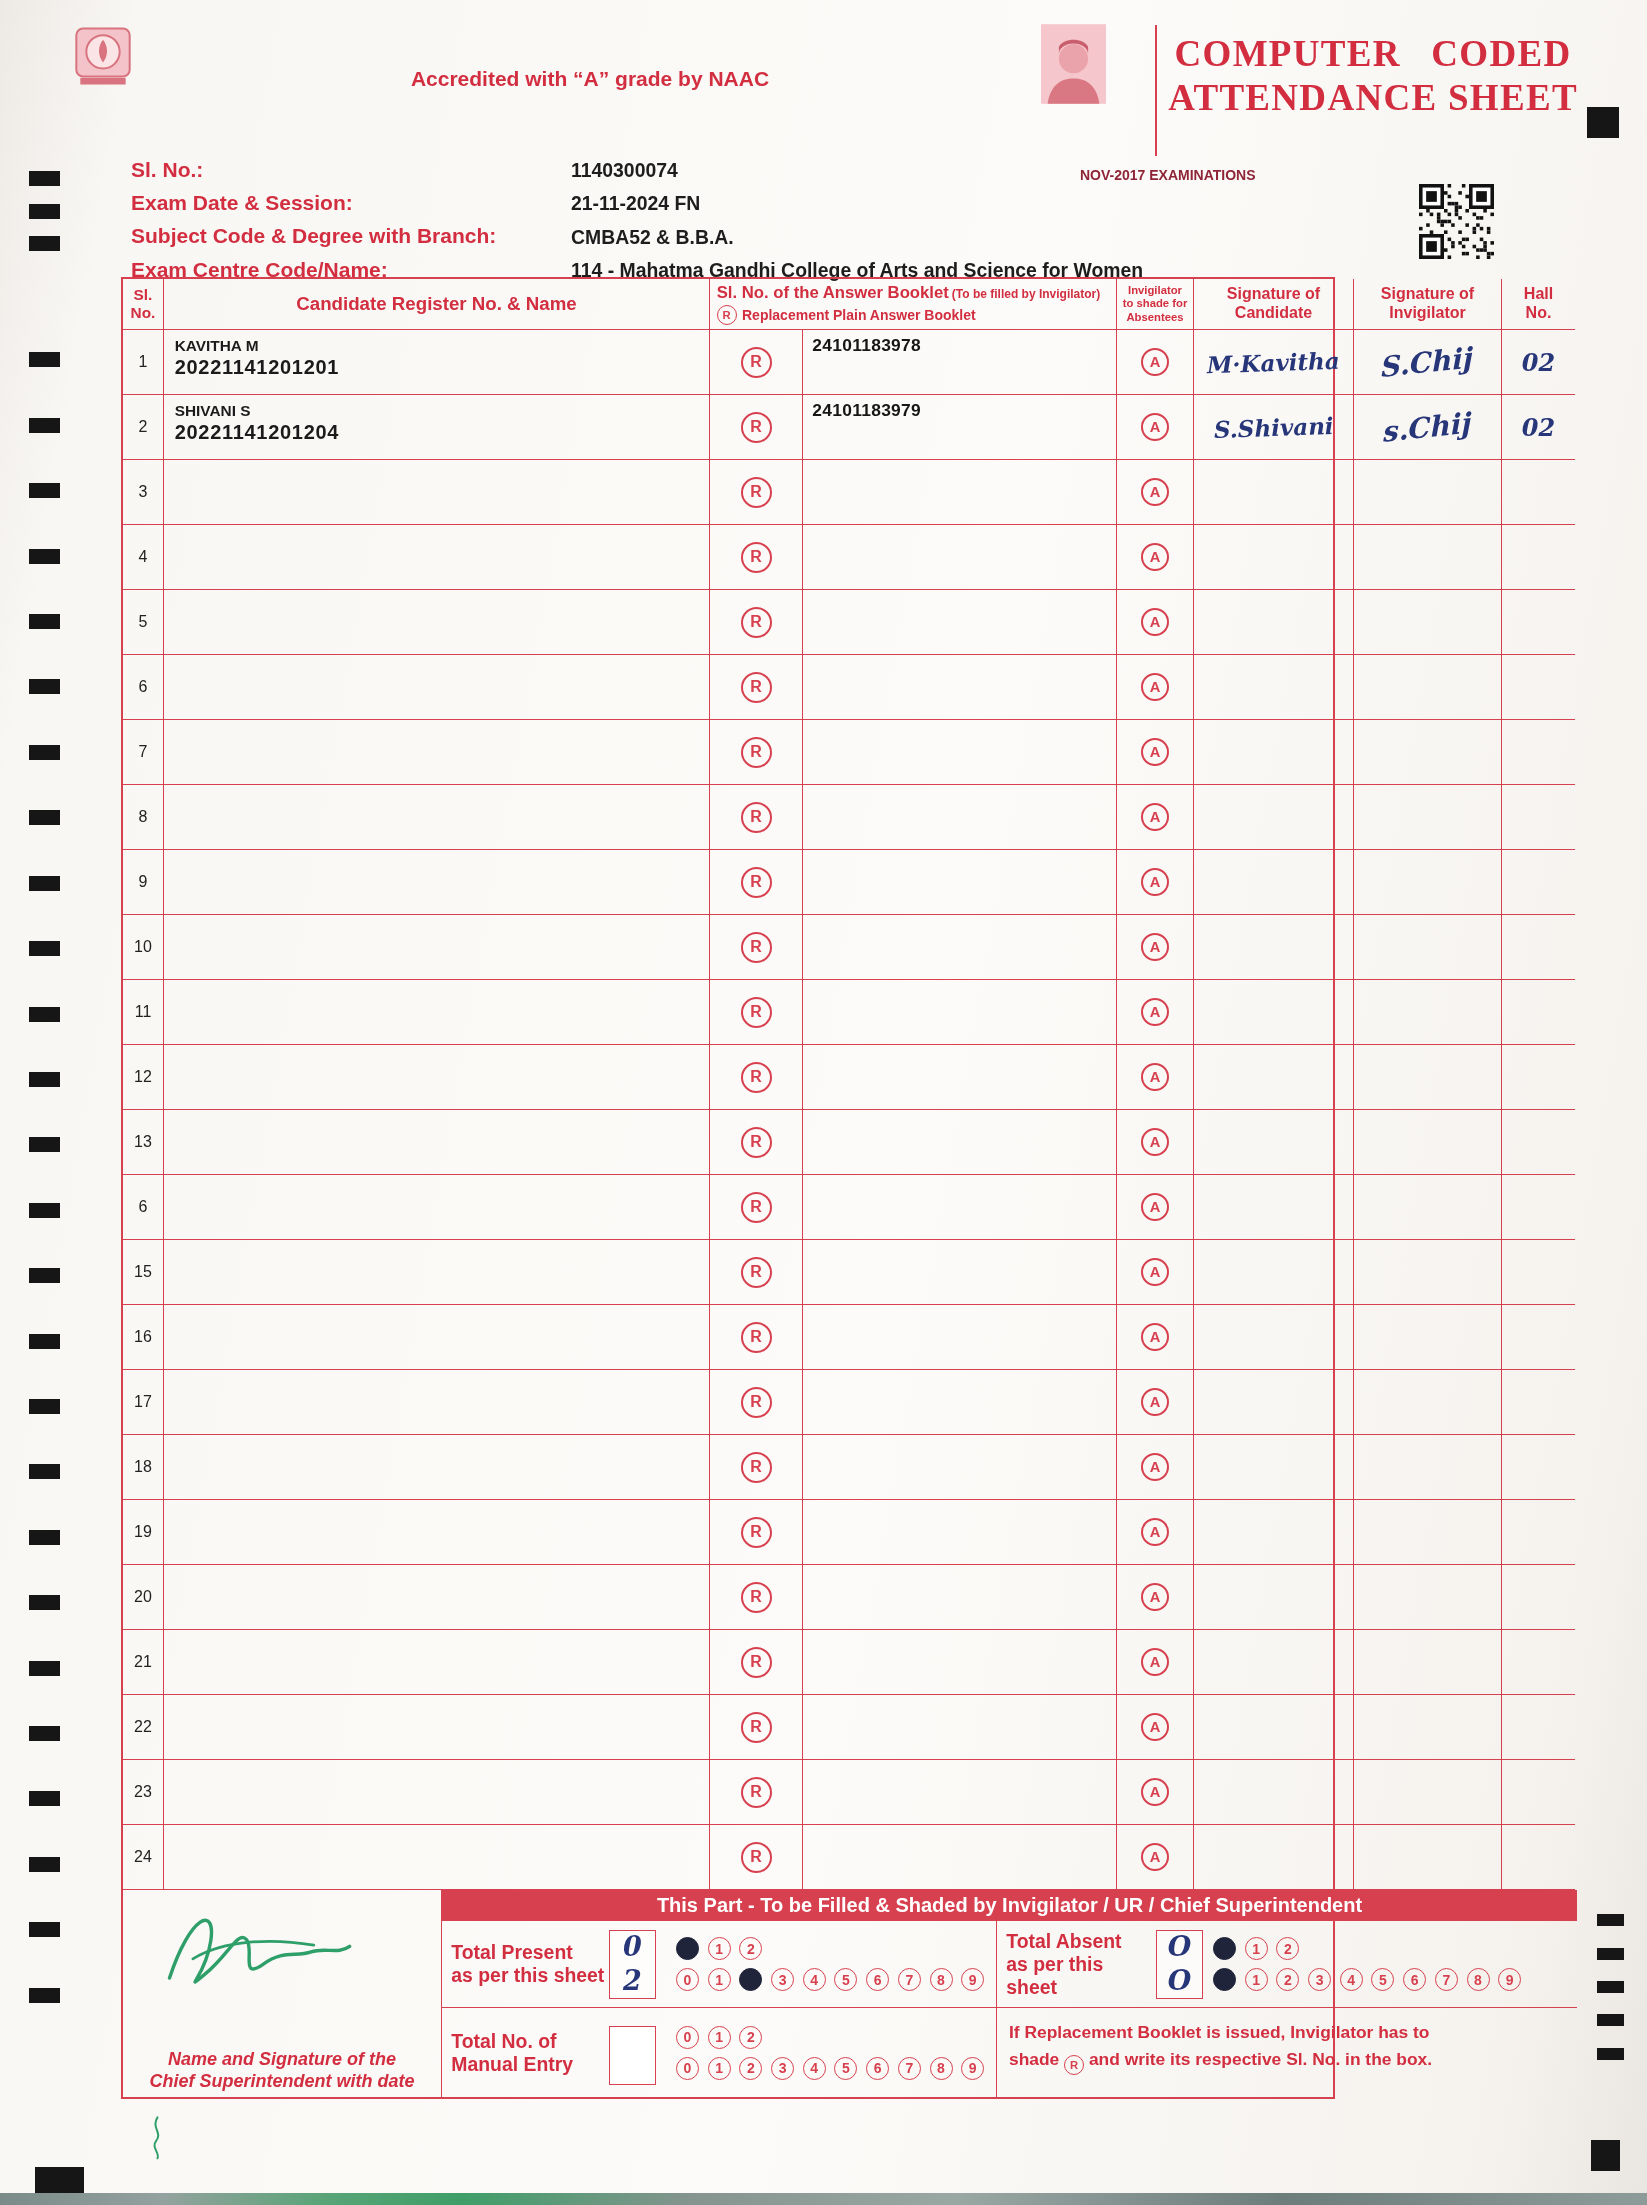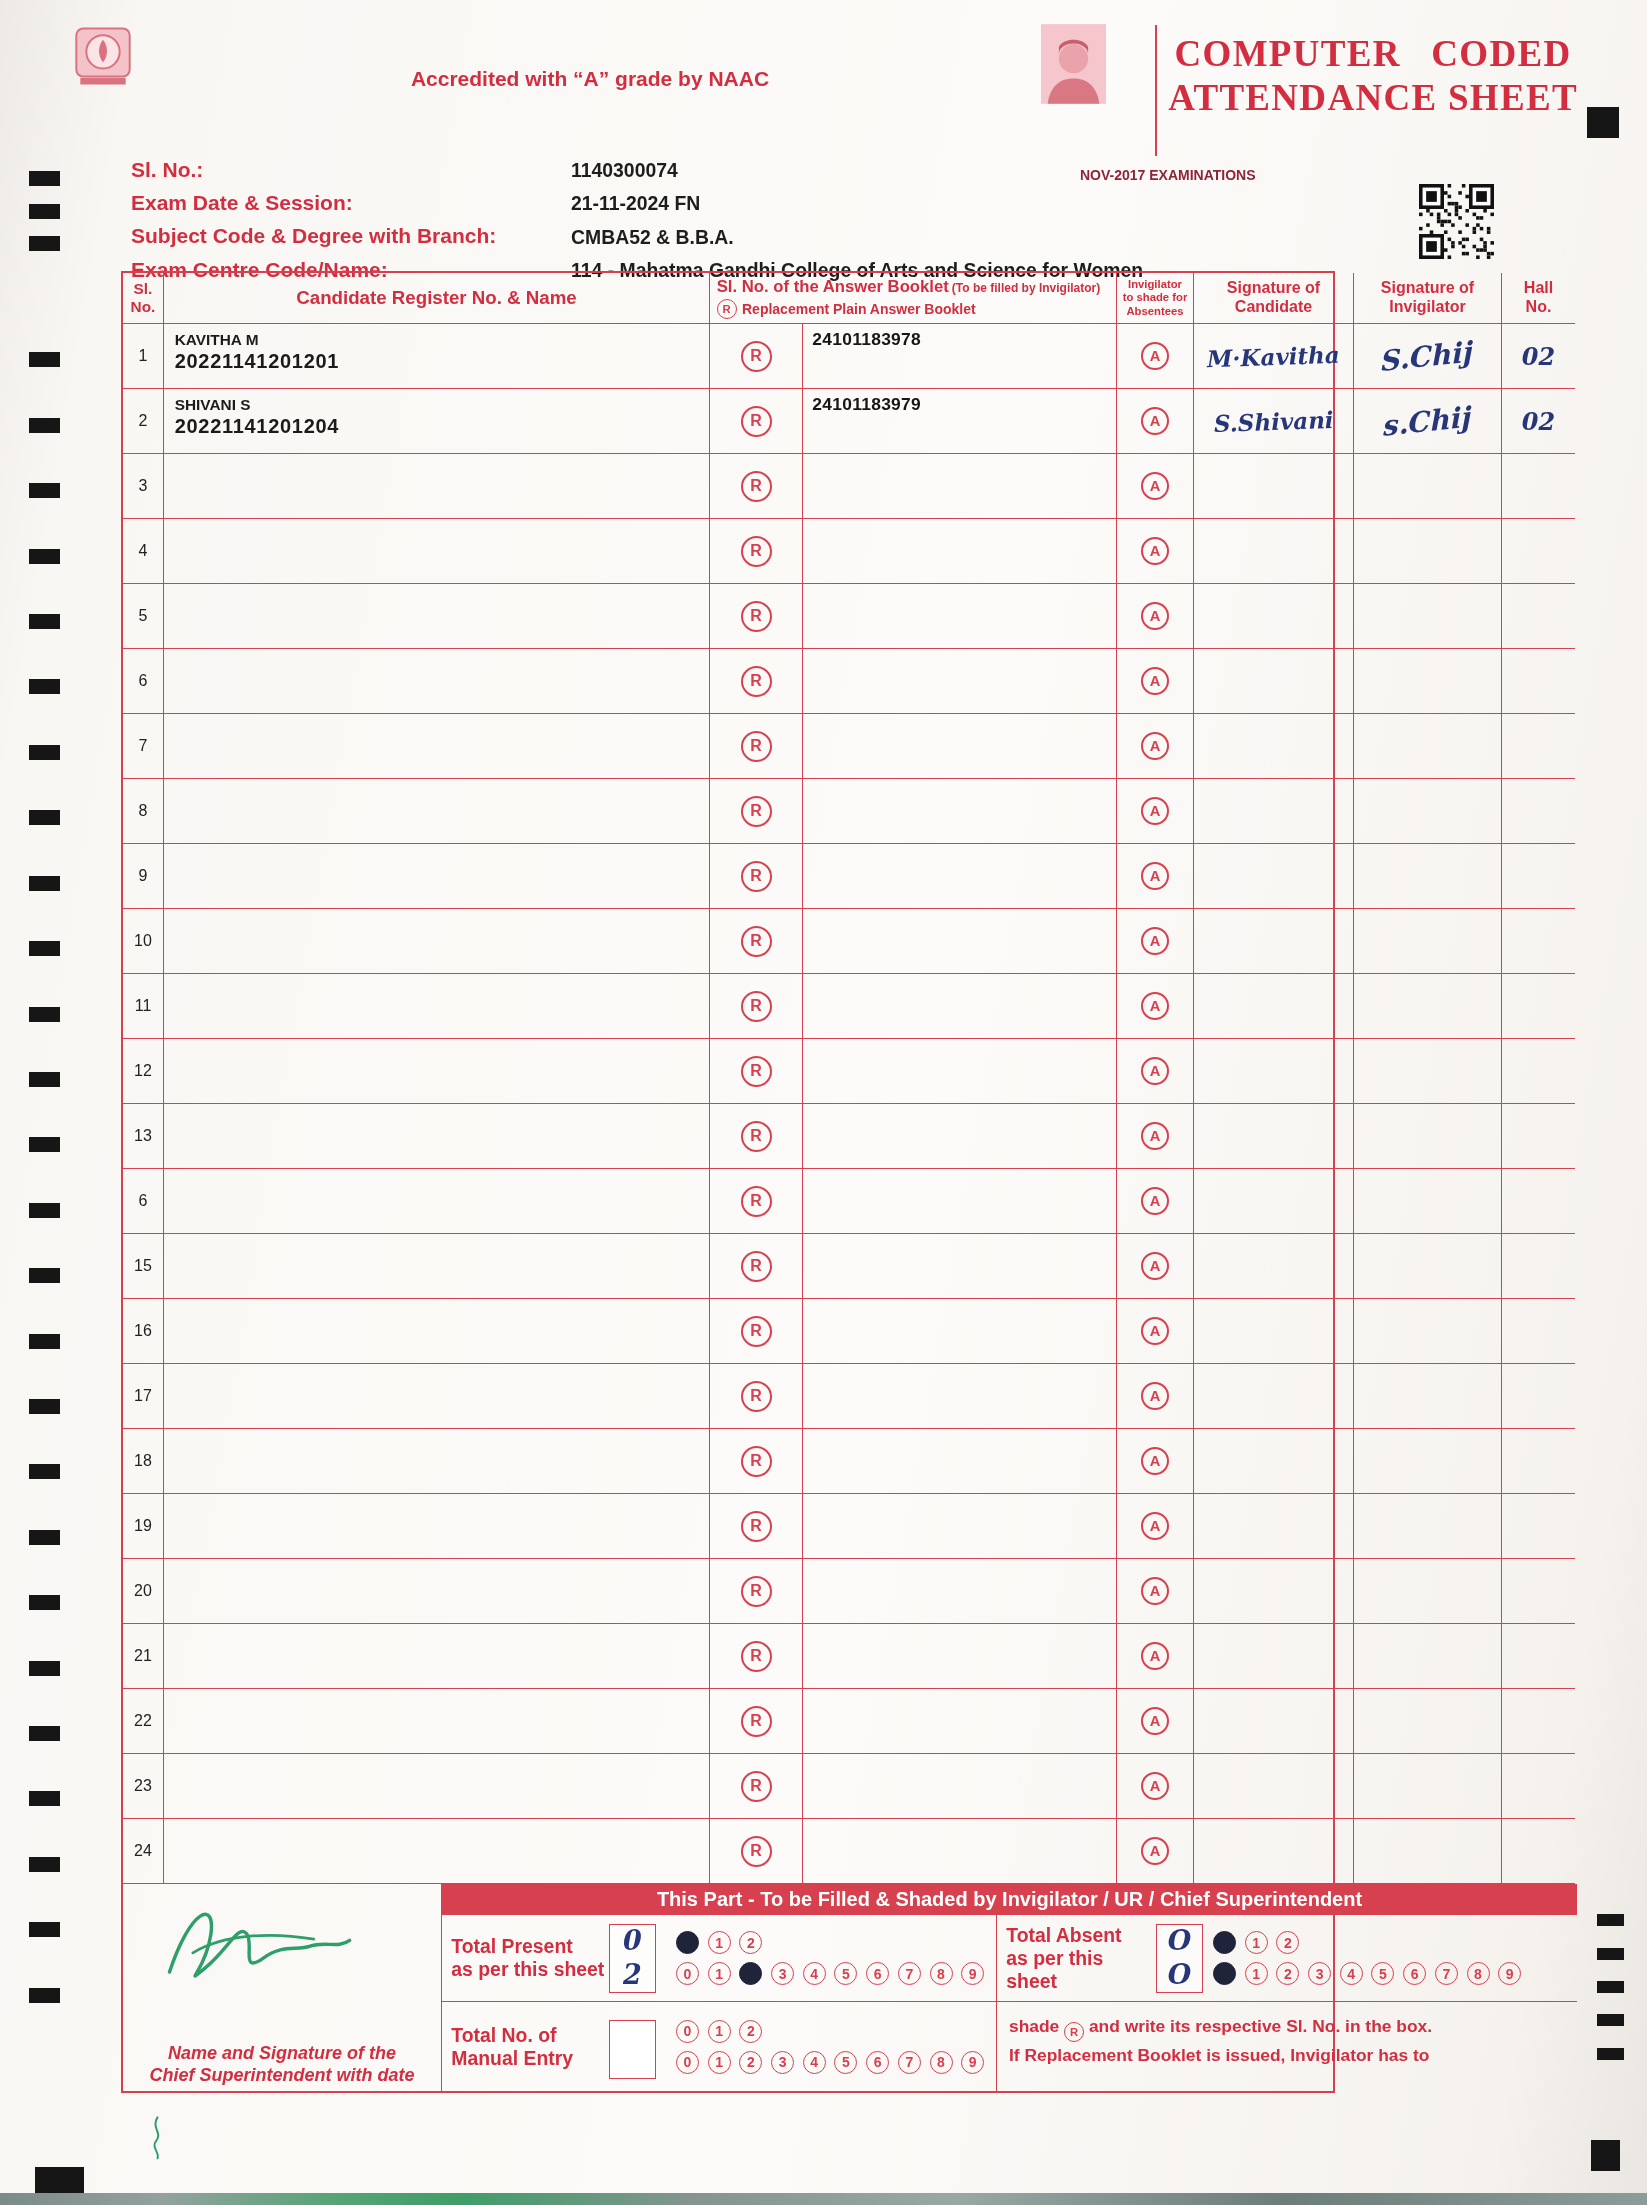--- a/index.html
+++ b/index.html
@@ -25,21 +25,21 @@
     font-family:"Liberation Serif",serif;font-weight:bold;color:var(--redtext);
     font-size:37px;line-height:44px;letter-spacing:1.3px;}
   .sheet-title .l1{word-spacing:20px;}
   .exam-session{position:absolute;left:1080px;top:167px;font-size:14px;font-weight:bold;color:#8f2436;}
   .qr{position:absolute;left:1419px;top:184px;}
 
   .info-label{position:absolute;left:131px;font-size:21px;font-weight:bold;color:var(--redtext);}
   .info-value{position:absolute;left:571px;font-size:19.4px;font-weight:bold;color:#1d1d1d;}
 
   
-  .table{position:absolute;left:121px;top:271px;width:1214px;border:2px solid var(--red);box-sizing:border-box;}
+  .table{position:absolute;left:121px;top:277px;width:1214px;border:2px solid var(--red);box-sizing:border-box;}
   .thead{display:grid;grid-template-columns:41px 546px 407px 77px 160px 148px 73px;height:51px;}
   .hcell{border-right:1.3px solid var(--red);border-bottom:1.3px solid var(--red);box-sizing:border-box;
     display:flex;flex-direction:column;align-items:center;justify-content:center;text-align:center;
     color:var(--redtext);font-weight:bold;}
   .hcell:last-child{border-right:none;}
   .h-sl{font-size:15.4px;line-height:18px;padding:0 6.7px;}
   .h-cand{font-size:18.7px;}
   .h-book{align-items:flex-start;text-align:left;padding:2.7px 6.7px;gap:2.7px;}
   .hb-main{font-size:16.7px;}
   .hb-note{font-size:12px;}
@@ -932,26 +932,26 @@
               <span class="bubble">3</span>
               <span class="bubble">4</span>
               <span class="bubble">5</span>
               <span class="bubble">6</span>
               <span class="bubble">7</span>
               <span class="bubble">8</span>
               <span class="bubble">9</span>
             </div>
           </div>
         <div class="f-note">
+          <div>If Replacement Booklet is issued, Invigilator has to</div>
           <div>
             <span>shade</span>
             <span class="circ circ-sm">R</span>
             <span>and write its respective Sl. No. in the box.</span>
           </div>
-          <div>If Replacement Booklet is issued, Invigilator has to</div>
         </div>
       </div>
     </div>
   </div>
 
   <svg class="green-scribble" viewBox="0 0 40 70" width="27" height="47">
     <path d="M20 5 C10 20 28 28 18 40 C10 50 24 58 20 66" stroke="#2f9f6a" stroke-width="3" fill="none" stroke-linecap="round"></path>
   </svg>
   <div class="bottom-strip"></div>
 

